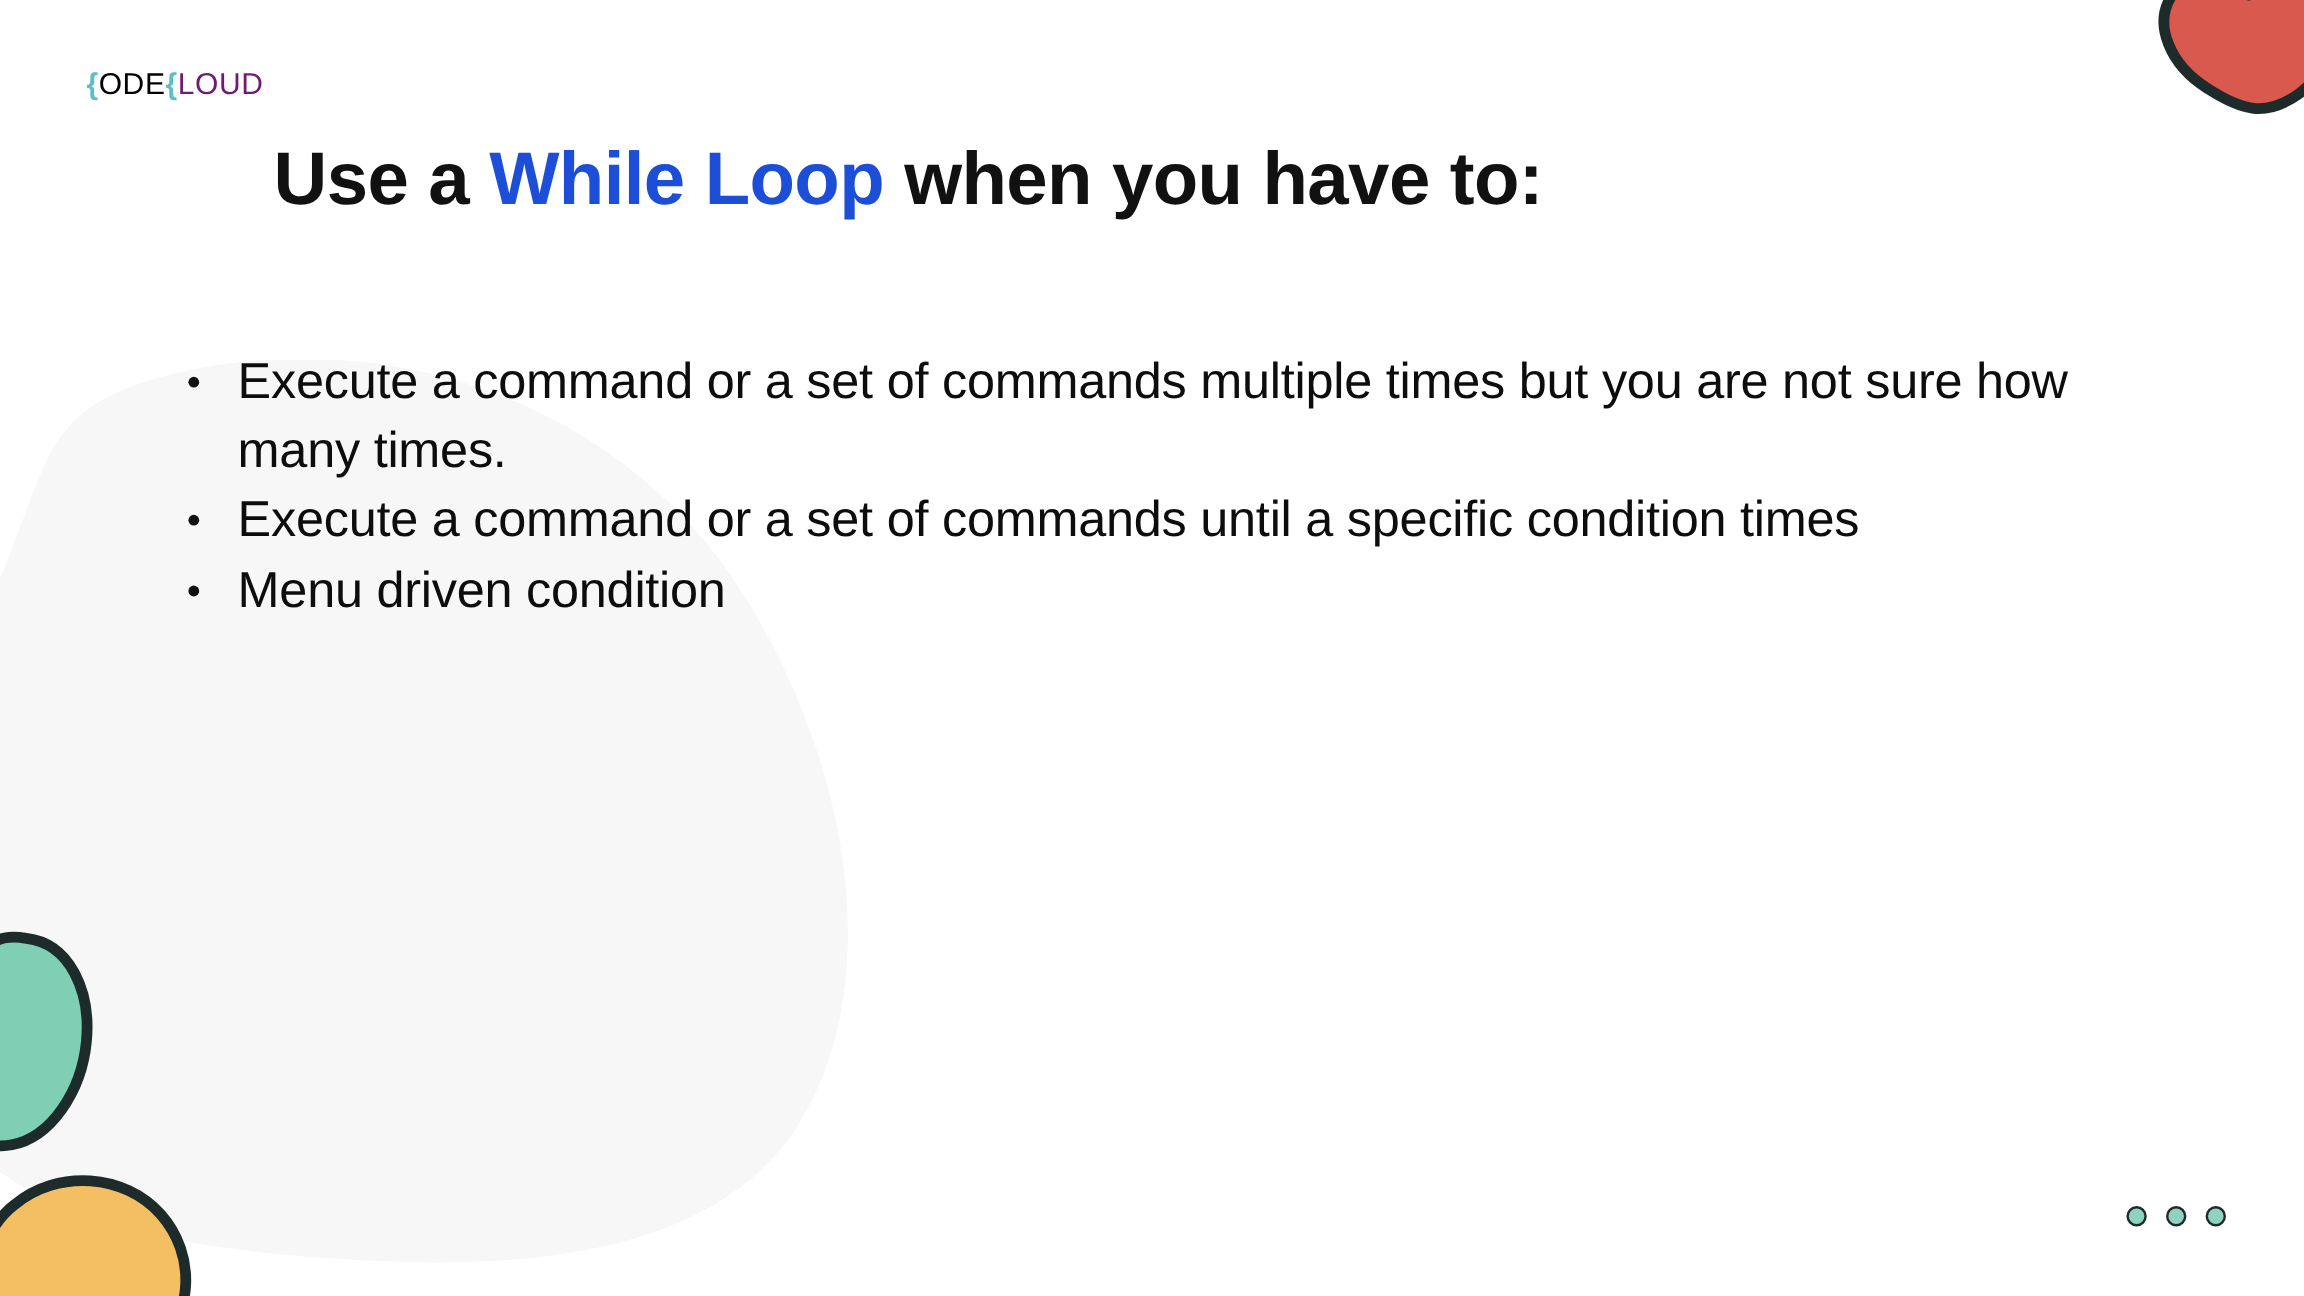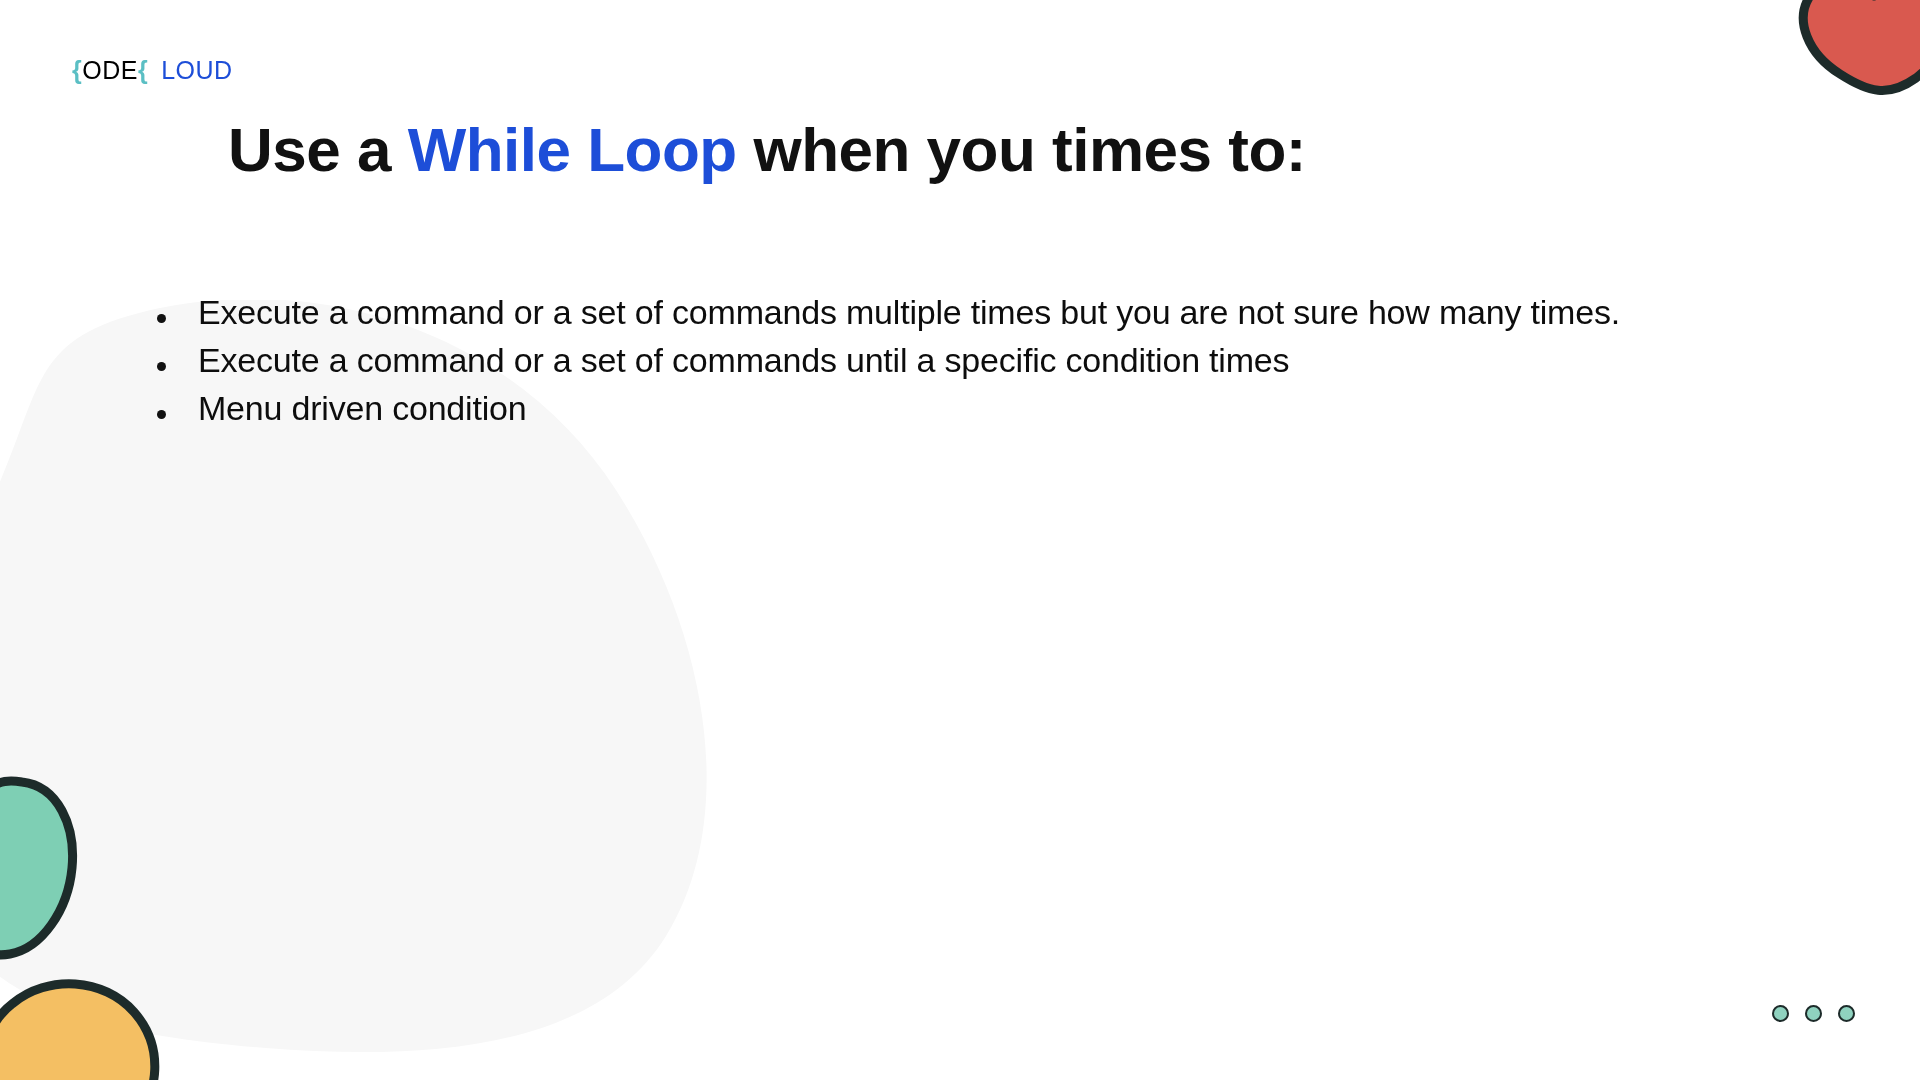--- a/index.html
+++ b/index.html
@@ -39,21 +39,21 @@
     display:flex; align-items:center;
     font-family:"Liberation Sans", sans-serif;
     font-size:25px;
     letter-spacing:.5px;
     font-weight:400;
     white-space:nowrap;
     user-select:none;
   }
   .logo .brace   { color:#5bbfc4; font-weight:600; }
   .logo .kode    { color:#000000; }
-  .logo .kloud   { color:#1d4ed8;margin-left:13px; }
+  .logo .kloud   { color:#701a75; }
 
   
   .title {
     position:absolute;
     left:228px; top:117px;
     z-index:5;
     font-size:62px;
     font-weight:bold;
     line-height:1.05;
     color:#111111;
@@ -67,21 +67,21 @@
     position:absolute;
     left:143px; top:290px;
     width:1640px;
     z-index:5;
     list-style:none;
   }
   .bullets li {
     position:relative;
     padding-left:55px;
     color:#0d0d0d;
-    font-size:34px;
+    font-size:42px;
     line-height:1.35;
     margin-bottom:2px;
     letter-spacing:-0.2px;
   }
   .bullets li::before {
     content:"";
     position:absolute;
     left:14px; top:24px;
     width:9px; height:9px;
     border-radius:50%;
@@ -123,21 +123,21 @@
     <path d="M30,44 C66,14 122,18 152,52 C182,86 178,136 150,160 L10,160 C-10,132 -6,72 30,44 Z" fill="#f4bf63" stroke="#1d2b2a" stroke-width="9" stroke-linejoin="round"></path>
   </svg>
 
   <div class="logo">
     <span class="brace">{</span>
       <span class="kode">ODE</span>
       <span class="brace">{</span>
       <span class="kloud">LOUD</span>
   </div>
 
-  <h1 class="title"><span>Use a </span><span class="accent">While Loop</span><span> when you times to:</span></h1>
+  <h1 class="title"><span>Use a </span><span class="accent">While Loop</span><span> when you have to:</span></h1>
 
   <ul class="bullets">
     <li>Execute a command or a set of commands multiple times but you are not sure how many times.</li>
     <li>Execute a command or a set of commands until a specific condition times</li>
     <li>Menu driven condition</li>
   </ul>
 
   <div class="pager">
     <span class="dot"></span>
     <span class="dot"></span>

